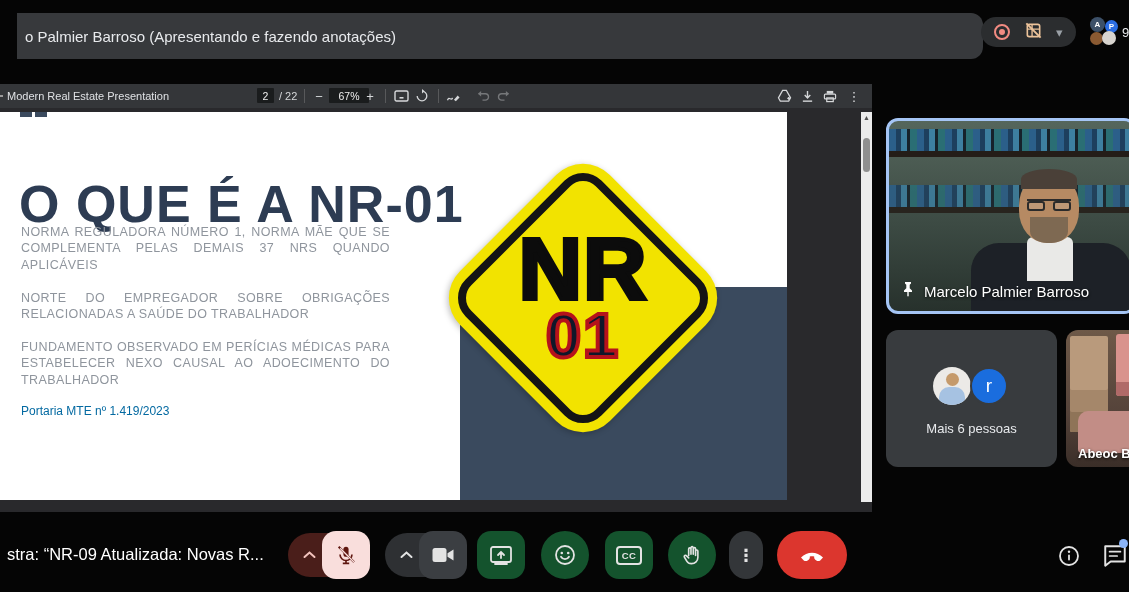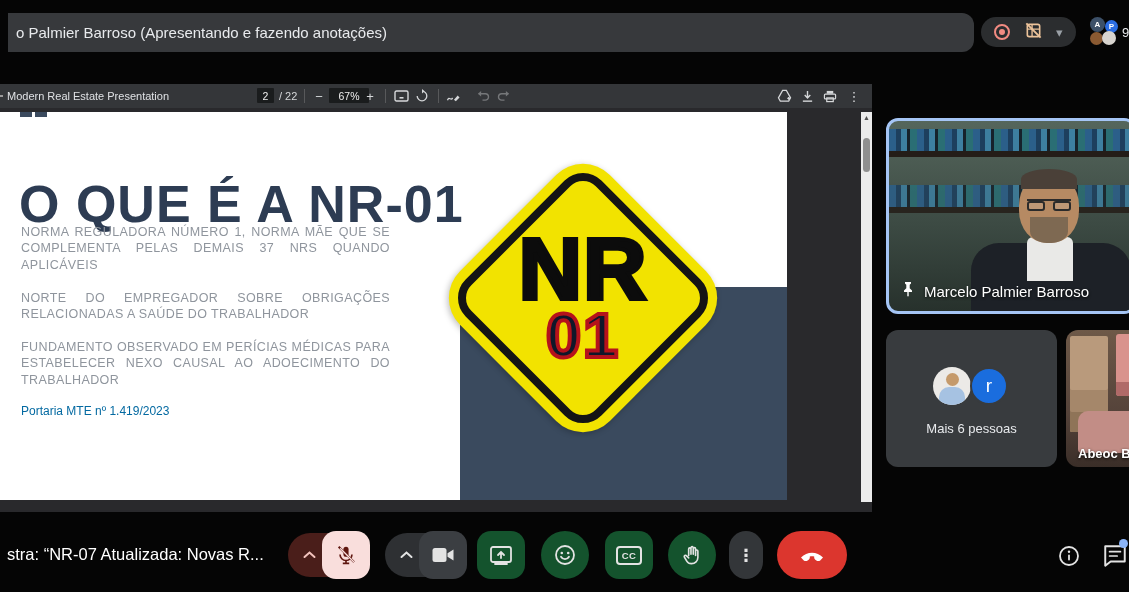--- a/index.html
+++ b/index.html
@@ -2,21 +2,21 @@
 <html><head>
 <meta charset="utf-8">
 <style>
   * { margin:0; padding:0; box-sizing:border-box; }
   html,body { background:#000; }
   body { font-family:"Liberation Sans","DejaVu Sans",sans-serif; }
   .stage { position:relative; width:1129px; height:592px; background:#050505; overflow:hidden; }
   .abs { position:absolute; }
 
   
-  .top-bar { left:8px; top:13px; width:966px; height:39px; background:#37393c; border-radius:0 12px 12px 0; display:flex; align-items:center; }
+  .top-bar { left:17px; top:13px; width:966px; height:46px; background:#37393c; border-radius:0 12px 12px 0; display:flex; align-items:center; }
   .top-title { color:#e8eaed; font-size:15px; font-weight:500; padding-left:8px; white-space:nowrap; }
   .top-pill { left:981px; top:17px; width:95px; height:30px; background:#2b2d2f; border-radius:15px; display:flex; align-items:center; justify-content:space-evenly; }
   .rec-icon { width:16px; height:16px; border:2px solid #f28b82; border-radius:50%; position:relative; }
   .rec-icon::after { content:""; position:absolute; left:3px; top:3px; width:6px; height:6px; border-radius:50%; background:#f28b82; }
   .caret { color:#9aa0a6; font-size:13px; line-height:1; }
   .av { position:absolute; border-radius:50%; display:flex; align-items:center; justify-content:center; color:#fff; font-size:8px; font-weight:bold; }
   .count-9 { color:#e8eaed; font-size:13px; }
 
   
   .pdf-window { left:0; top:84px; width:872px; height:428px; background:#29292c; }
@@ -241,21 +241,21 @@
     <div class="more-label">Mais 6 pessoas</div>
   </div>
 
   <div class="abs abeoc-tile">
     <div class="abeoc-shelf"></div>
     <div class="abeoc-art"></div>
     <div class="abeoc-sofa"></div>
     <div class="abeoc-label">Abeoc Br</div>
   </div>
 
-  <div class="abs caption">stra: “NR-07 Atualizada: Novas R...</div>
+  <div class="abs caption">stra: “NR-09 Atualizada: Novas R...</div>
 
   <div class="ctl seg-chevron mic-chevron">
     <svg width="13" height="8" viewBox="0 0 13 8">
         <path d="M1.5 6L6.5 1.5 11.5 6" fill="none" stroke="#f3c3bd" stroke-width="2" stroke-linecap="round"></path>
       </svg>
   </div>
   <div class="ctl mic-main">
     <svg width="22" height="22" viewBox="0 0 24 24">
         <rect x="9.2" y="3" width="5.6" height="11" rx="2.8" fill="#5f1710"></rect>
         <path d="M5.5 11.5a6.5 6.5 0 0 0 13 0" fill="none" stroke="#5f1710" stroke-width="1.8"></path>

